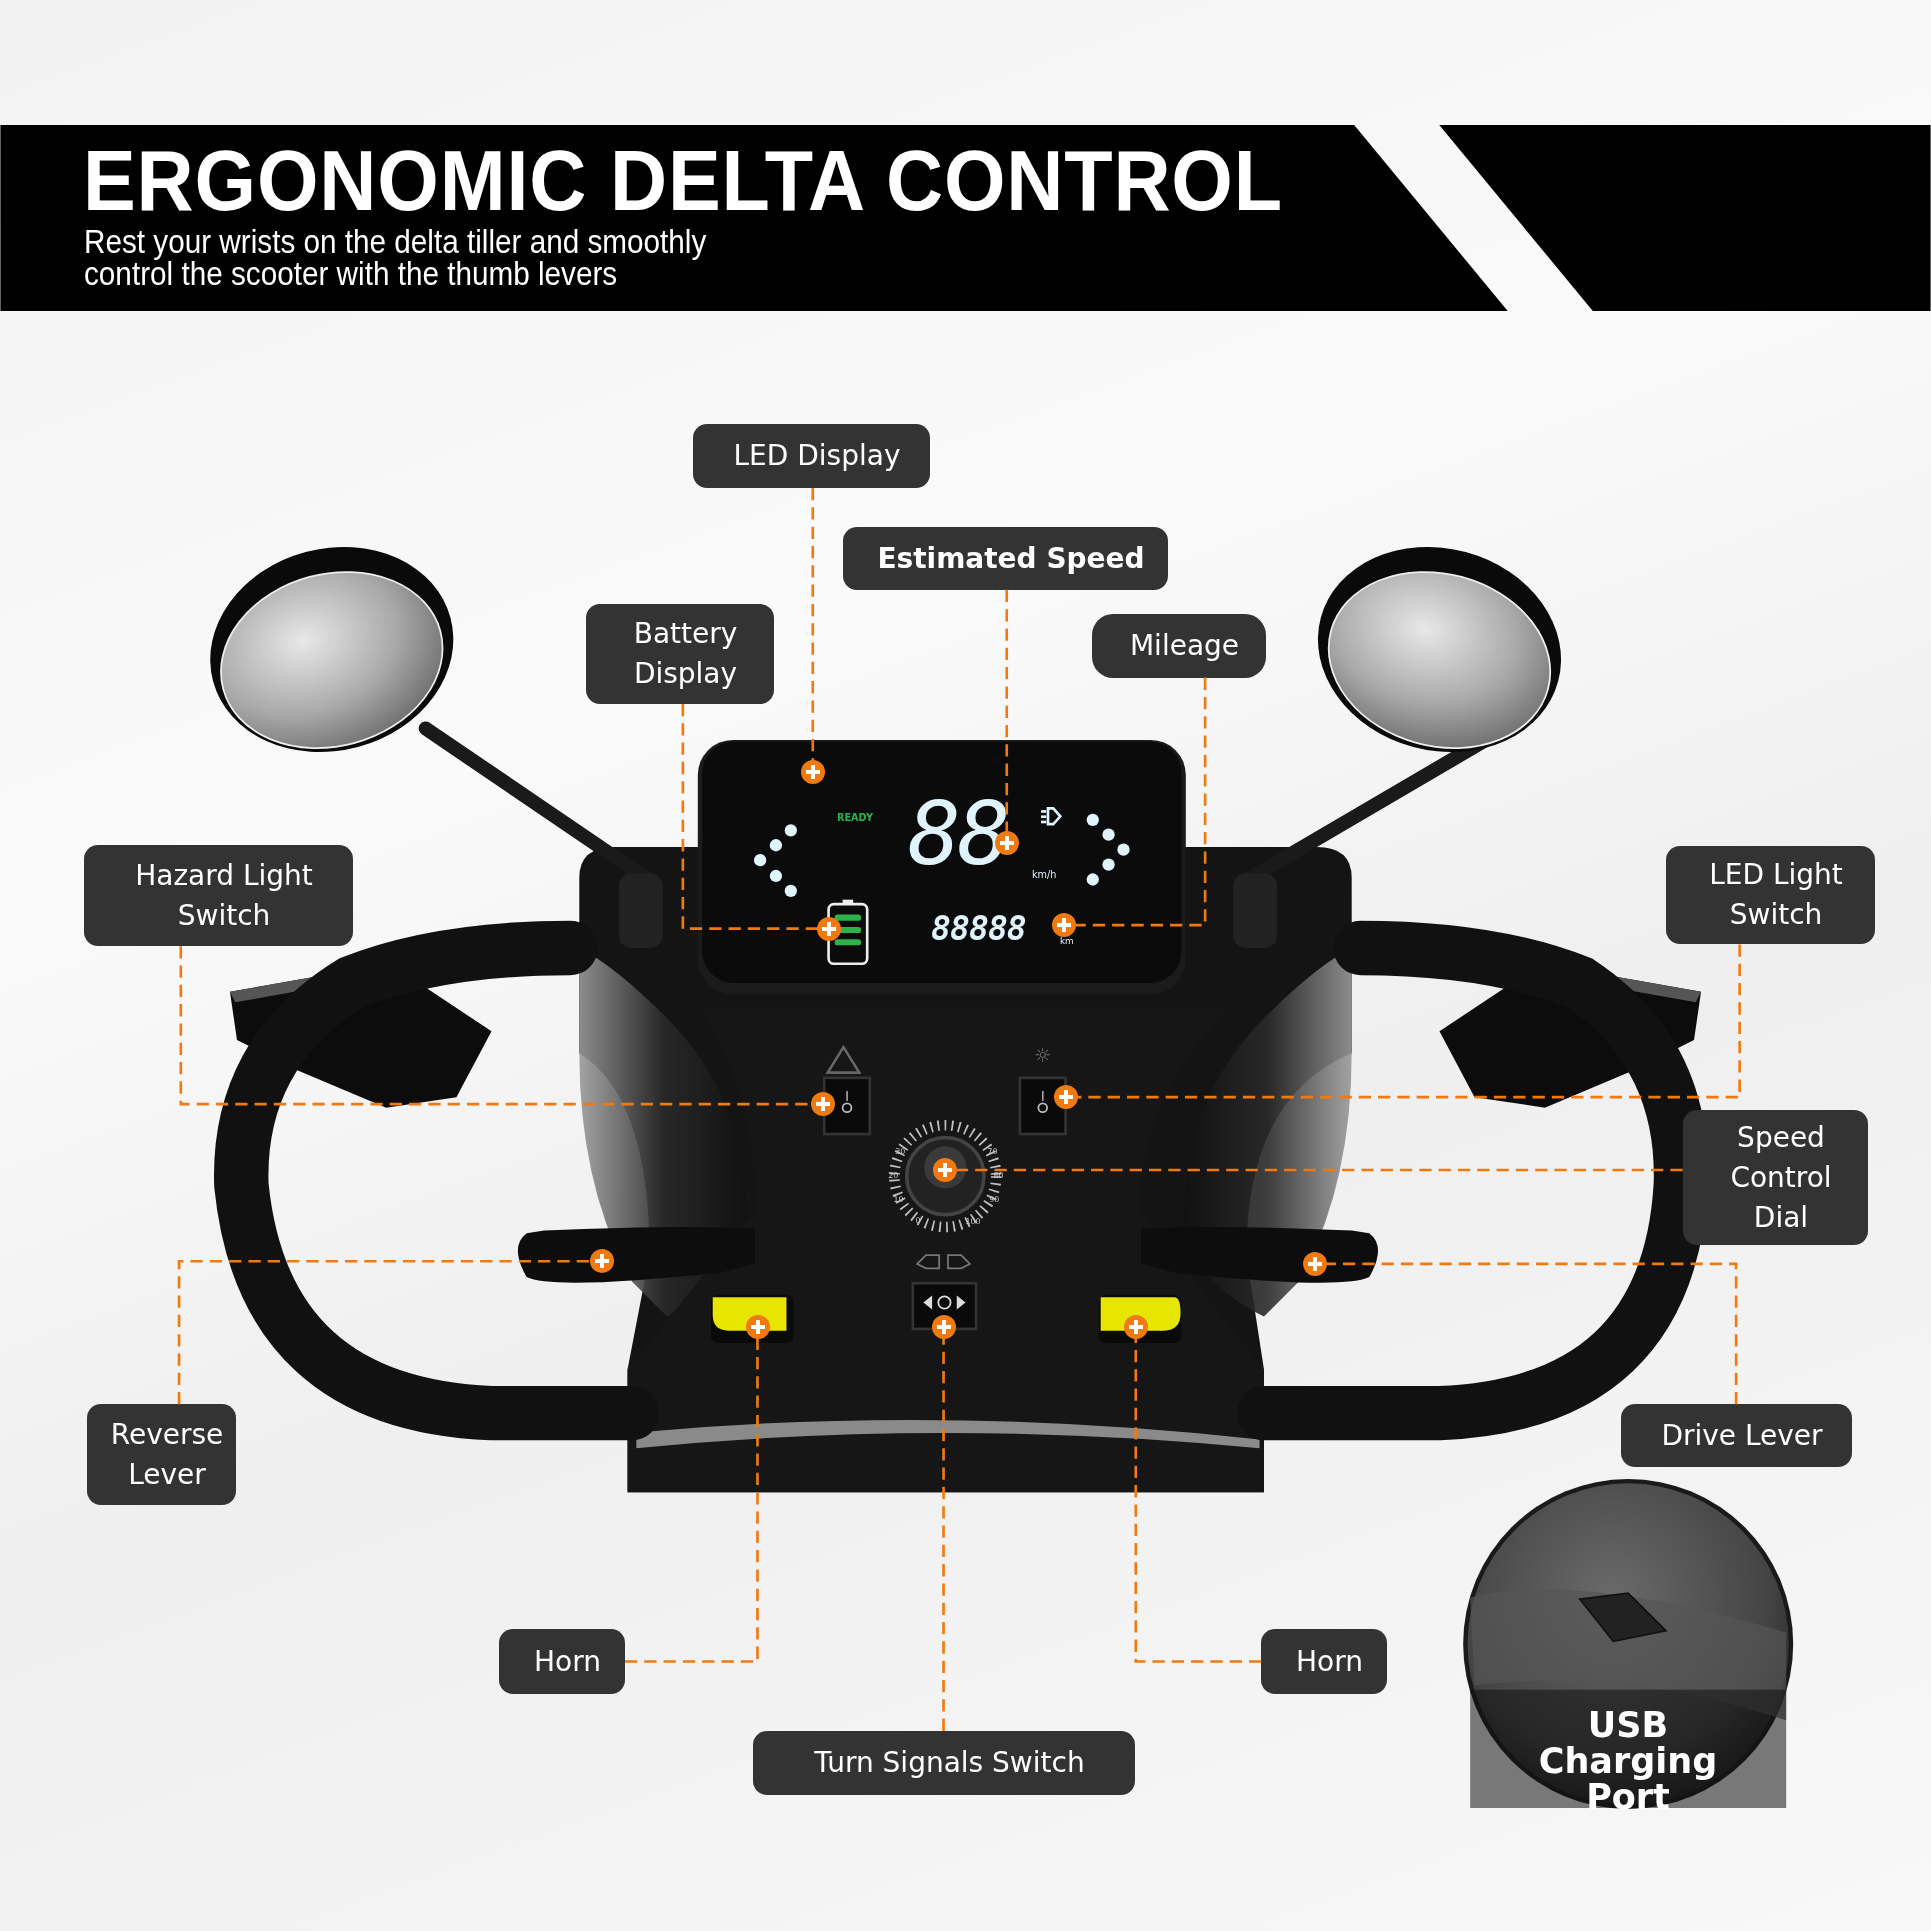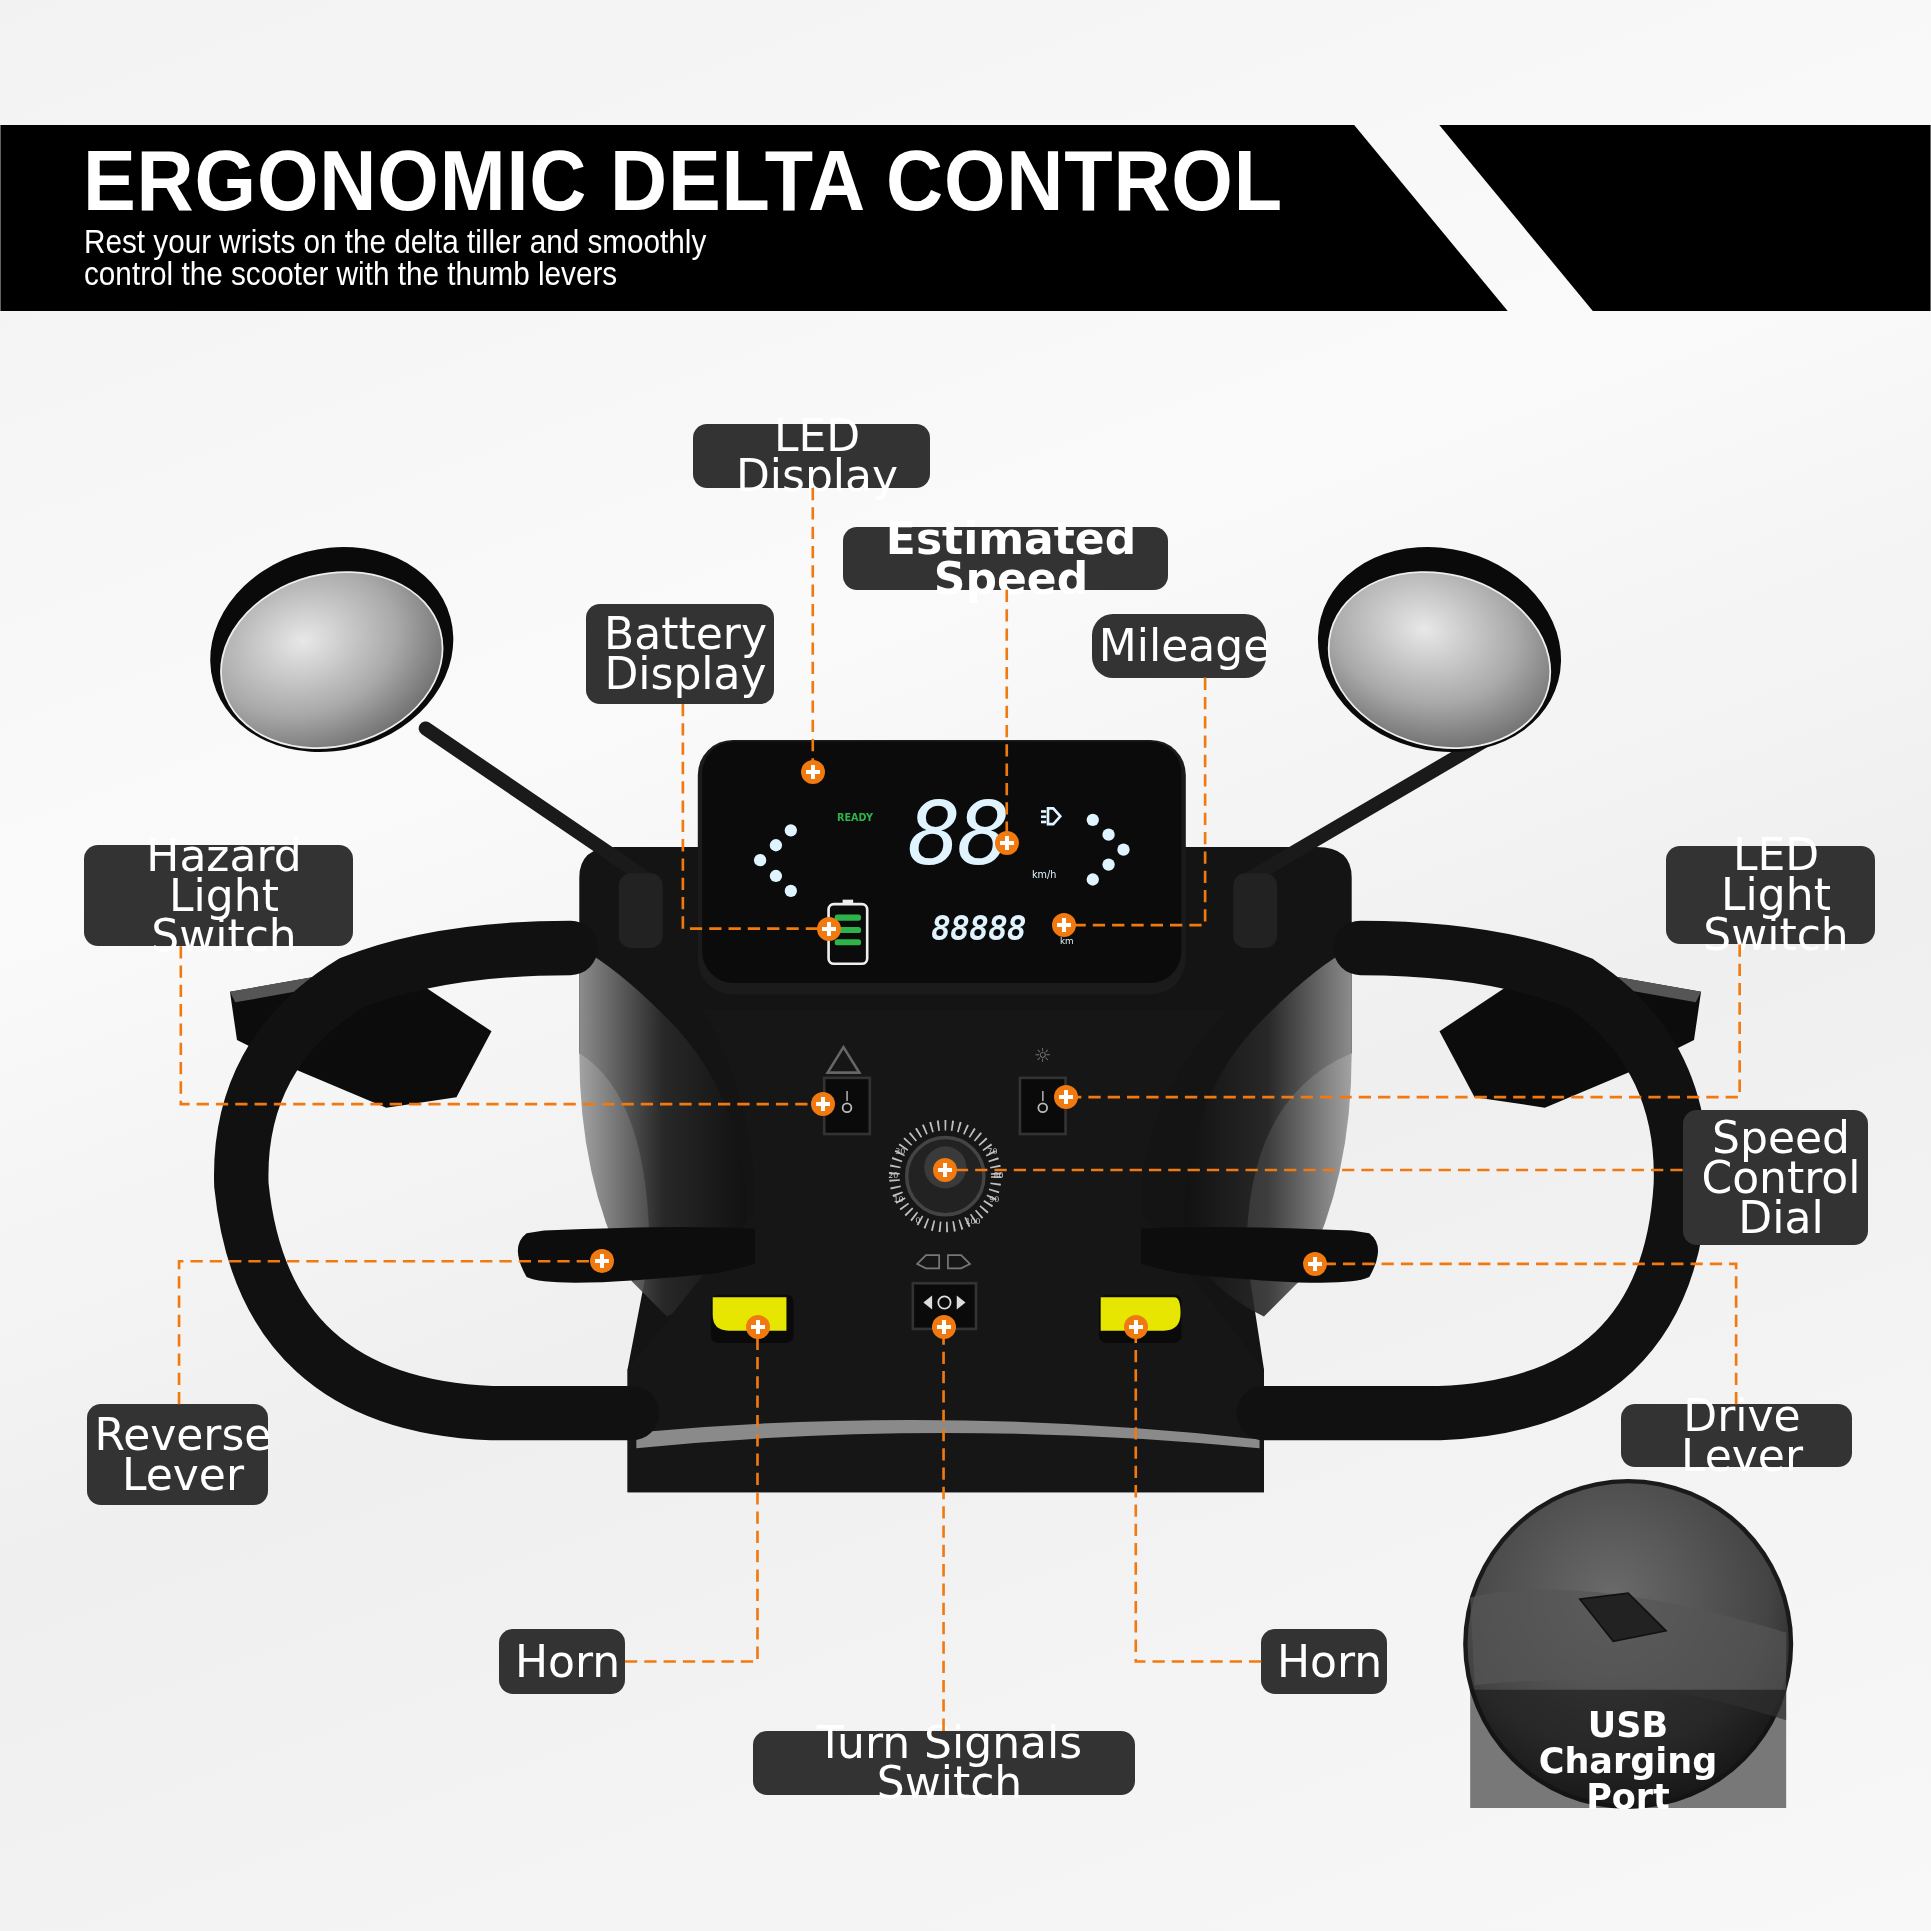--- a/index.html
+++ b/index.html
@@ -15,21 +15,21 @@
     font-size:86px; color:#fff; letter-spacing:0.9px; line-height:97px;
     transform:scaleX(0.92); transform-origin:left;
   }
   .subtitle {
     position:absolute; left:84px; top:226px; margin:0;
     font-family:"Liberation Sans", sans-serif; font-size:33px; color:#fff;
     line-height:32px; transform:scaleX(0.9); transform-origin:left;
   }
   .label {
     position:absolute; background:#333333; color:#fff; border-radius:14px;
-    font-family:"DejaVu Sans", sans-serif; font-size:44px; line-height:40px;
+    font-family:"DejaVu Sans", sans-serif; font-size:28px; line-height:40px;
     display:flex; align-items:center; justify-content:center; text-align:center;
     box-sizing:border-box; white-space:pre-line;padding-left:11px;
   }
   .marker {
     position:absolute; width:24.6px; height:24.6px; border-radius:50%;
     background:#F07A10; margin-left:-12.3px; margin-top:-12.3px;
     display:flex; align-items:center; justify-content:center; z-index:5;
   }
   .marker::before { content:""; position:absolute; width:14px; height:3.5px; background:#fff; }
   .marker::after { content:""; position:absolute; width:3.5px; height:14px; background:#fff; }
@@ -240,21 +240,21 @@
 <div class="label" style="left:586px;top:604px;width:188px;height:100px;">Battery
 Display</div>
 <div class="label" style="left:1092px;top:614px;width:174px;height:64px;border-radius:21px;">Mileage</div>
 <div class="label" style="left:84px;top:845px;width:269px;height:101px;">Hazard Light
 Switch</div>
 <div class="label" style="left:1637px;top:846px;width:209px;height:98px;margin-left:29px;">LED Light
 Switch</div>
 <div class="label" style="left:1683px;top:1110px;width:185px;height:135px;">Speed
 Control
 Dial</div>
-<div class="label" style="left:87px;top:1404px;width:181px;height:101px;">Reverse
+<div class="label" style="left:87px;top:1404px;width:149px;height:101px;">Reverse
 Lever</div>
 <div class="label" style="left:1621px;top:1404px;width:231px;height:63px;">Drive Lever</div>
 <div class="label" style="left:499px;top:1629px;width:126px;height:65px;">Horn</div>
 <div class="label" style="left:1261px;top:1629px;width:126px;height:65px;">Horn</div>
 <div class="label" style="left:753px;top:1731px;width:382px;height:64px;">Turn Signals Switch</div>
 
 <div class="usb-text">USB
 Charging
 Port</div>
 

